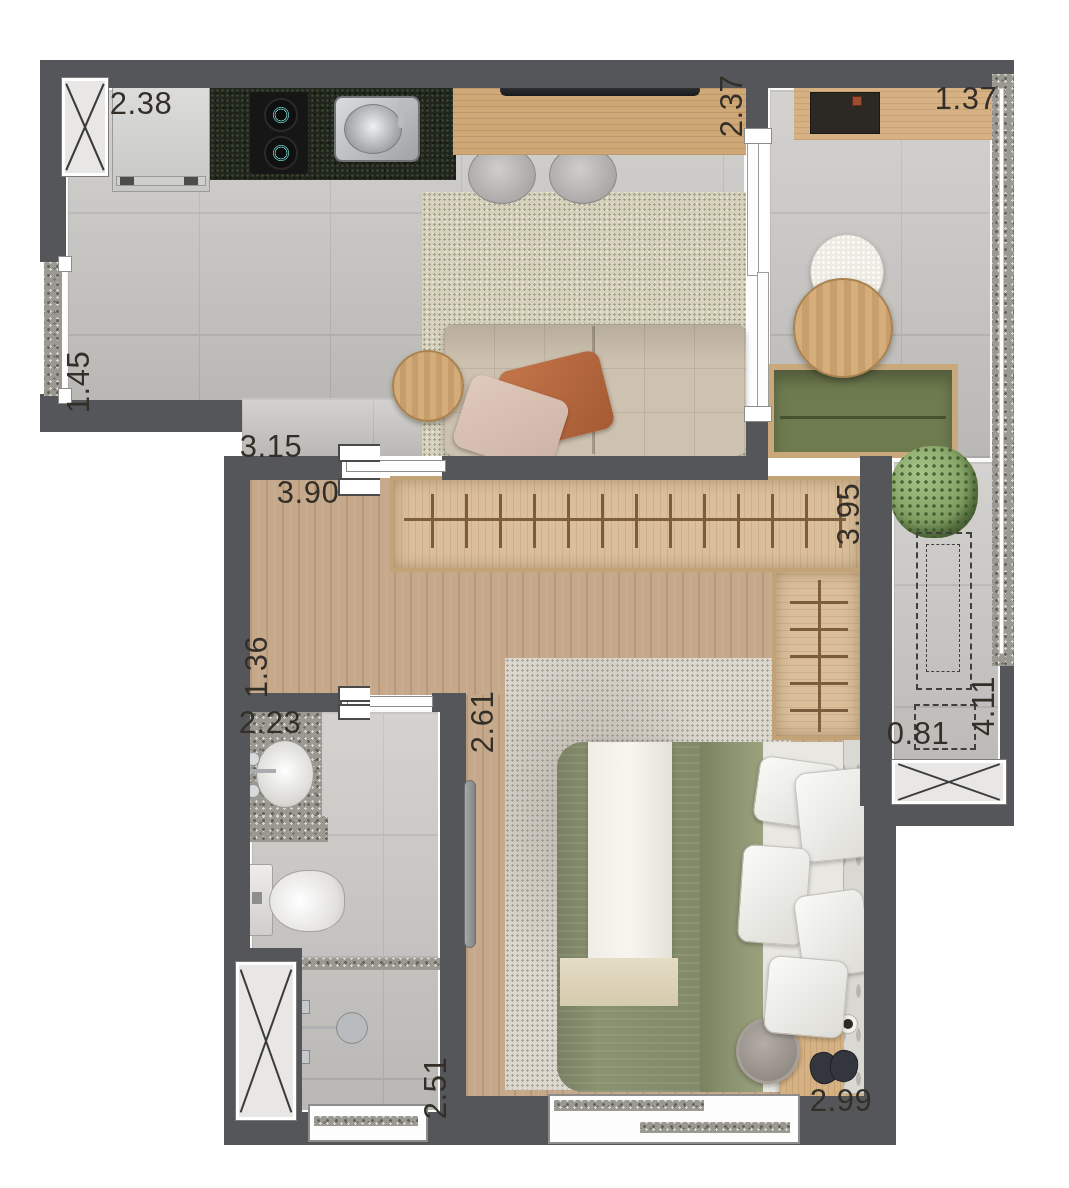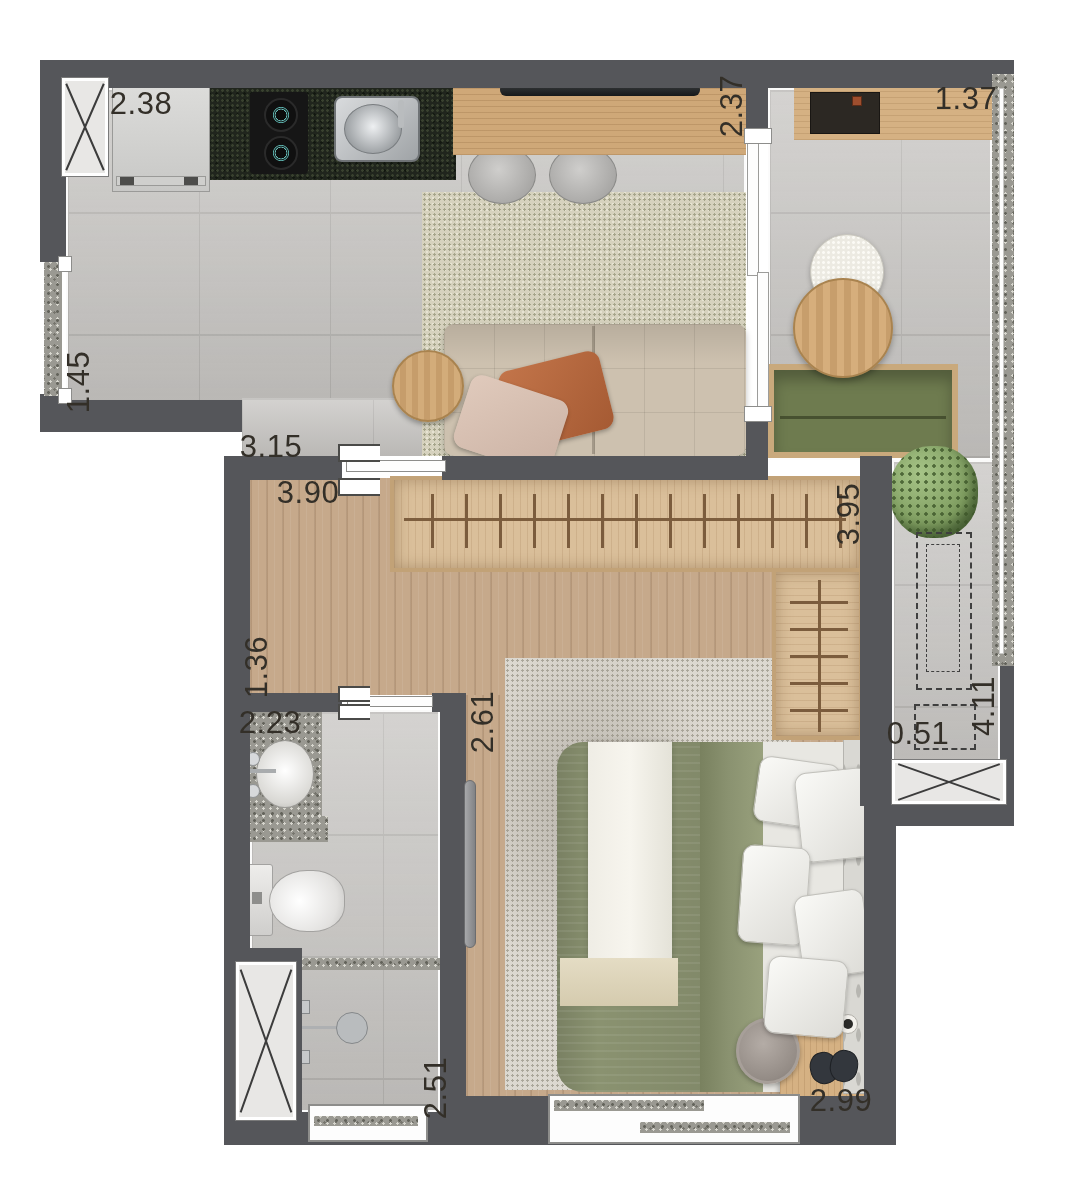--- a/index.html
+++ b/index.html
@@ -395,18 +395,18 @@
   <div class="dim dim0">2.38</div>
   <div class="dim v dim1">2.37</div>
   <div class="dim dim2">1.37</div>
   <div class="dim v dim3">1.45</div>
   <div class="dim dim4">3.15</div>
   <div class="dim dim5">3.90</div>
   <div class="dim v dim6">3.95</div>
   <div class="dim v dim7">1.36</div>
   <div class="dim dim8">2.23</div>
   <div class="dim v dim9">2.61</div>
-  <div class="dim dim10">0.51</div>
+  <div class="dim dim10">0.81</div>
   <div class="dim v dim11">4.11</div>
   <div class="dim v dim12">2.51</div>
   <div class="dim dim13">2.99</div>
 
 </div>
 
 </body></html>

